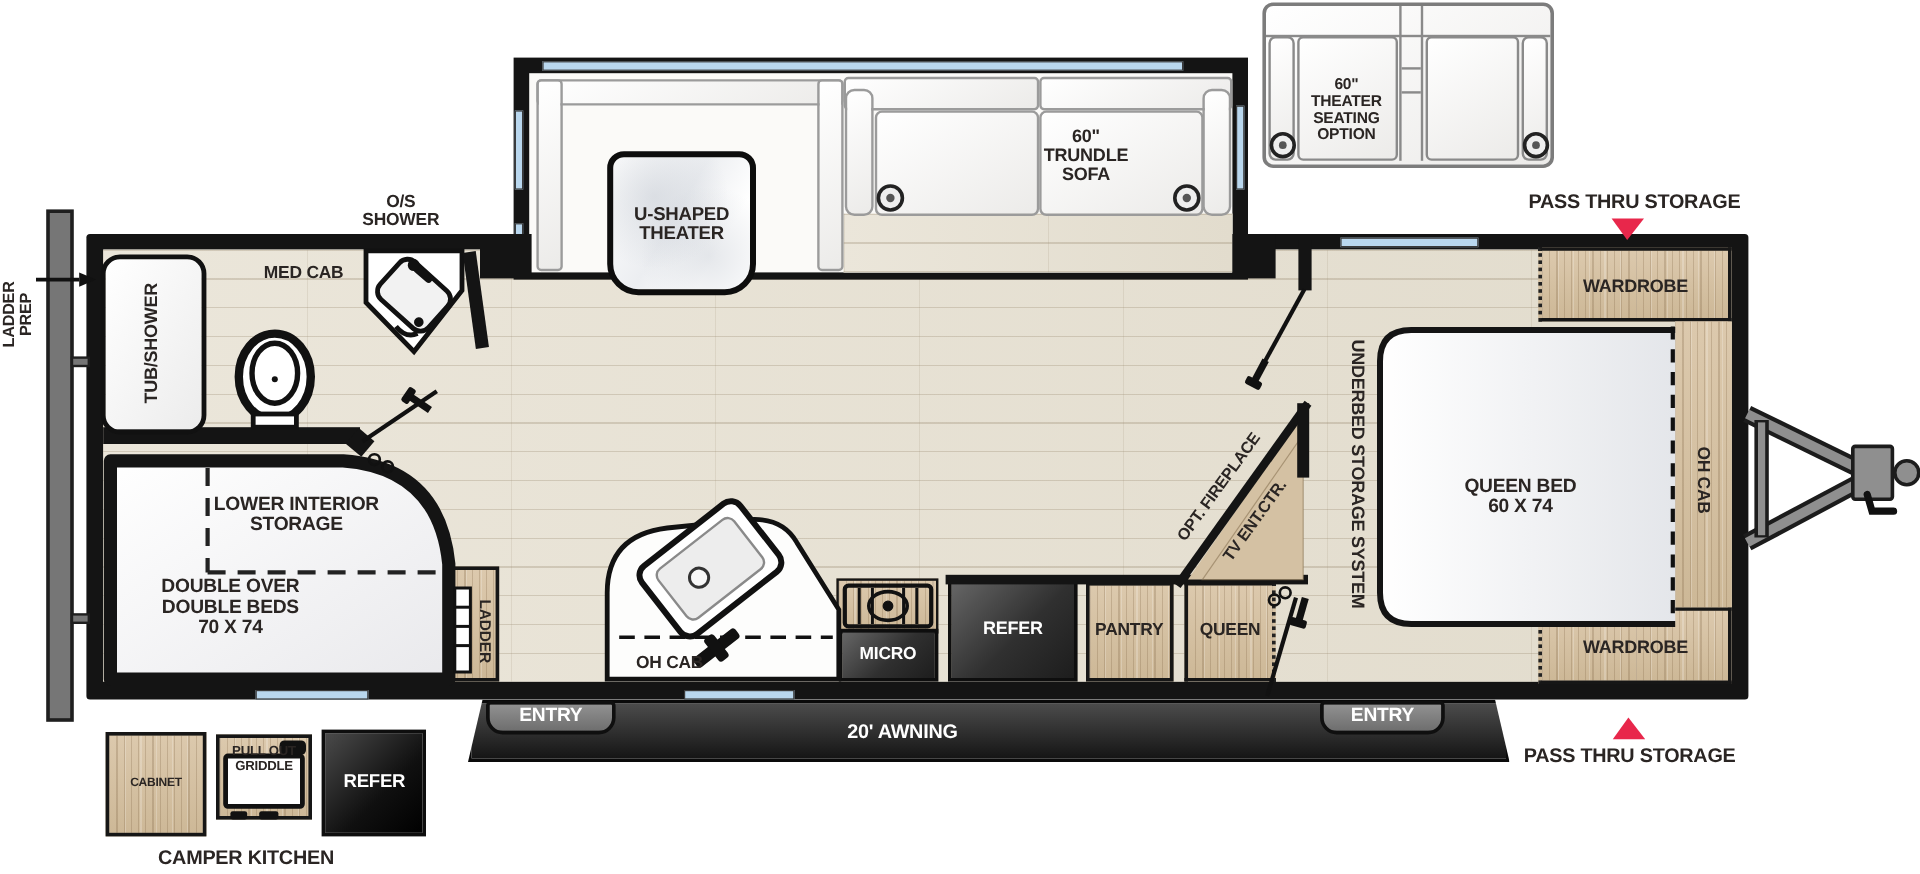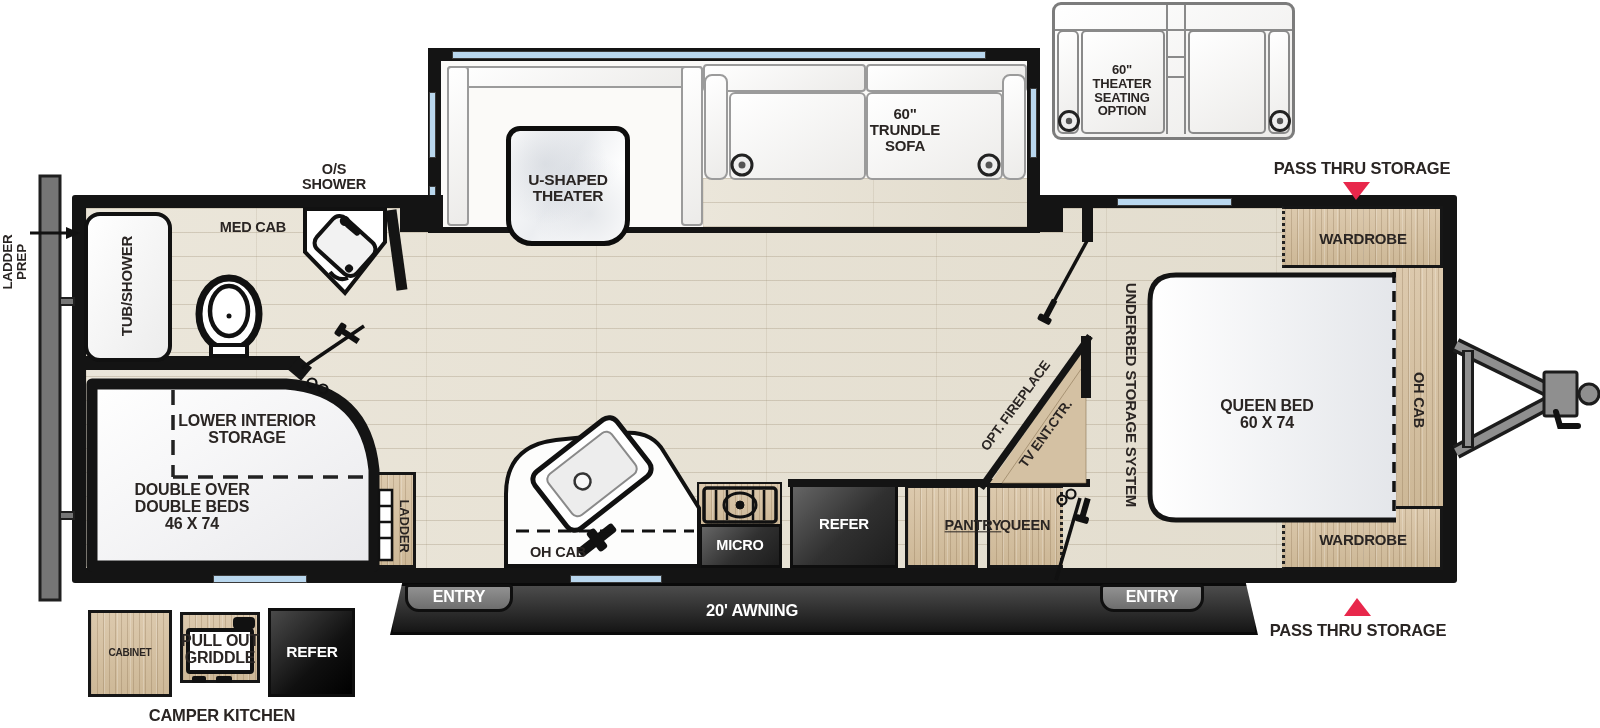--- a/index.html
+++ b/index.html
@@ -282,36 +282,36 @@
   <div class="lbl rM90" style="left:15px;top:262px;font-size:13.5px;">LADDER
 PREP</div>
   <div class="lbl" style="left:334px;top:177px;font-size:14.5px;">O/S
 SHOWER</div>
   <div class="lbl" style="left:253px;top:228px;font-size:14.5px;">MED CAB</div>
   <div class="lbl rM90" style="left:127px;top:286px;font-size:15px;">TUB/SHOWER</div>
   <div class="lbl" style="left:247px;top:430px;font-size:16px;">LOWER INTERIOR
 STORAGE</div>
   <div class="lbl" style="left:192px;top:507px;font-size:16px;">DOUBLE OVER
 DOUBLE BEDS
-46 X 74</div>
+70 X 74</div>
   <div class="lbl r90" style="left:404px;top:526px;font-size:13px;">LADDER</div>
   <div class="lbl" style="left:558px;top:553px;font-size:14.5px;">OH CAB</div>
   <div class="lbl white" style="left:740px;top:546px;font-size:14.5px;">MICRO</div>
   <div class="lbl white" style="left:844px;top:524px;font-size:15px;">REFER</div>
-  <div class="lbl" style="left:973px;top:526px;font-size:14.5px;text-decoration:underline;">PANTRY</div>
+  <div class="lbl" style="left:941px;top:526px;font-size:14.5px;">PANTRY</div>
   <div class="lbl" style="left:1025px;top:526px;font-size:14.5px;">QUEEN</div>
   <div class="lbl rFire" style="left:1016px;top:406px;font-size:13.5px;white-space:nowrap;">OPT. FIREPLACE</div>
   <div class="lbl rFire" style="left:1046px;top:434px;font-size:13.5px;white-space:nowrap;">TV ENT.CTR.</div>
   <div class="lbl r90" style="left:1131px;top:395px;font-size:15px;white-space:nowrap;">UNDERBED STORAGE SYSTEM</div>
   <div class="lbl" style="left:1267px;top:415px;font-size:16px;">QUEEN BED
 60 X 74</div>
   <div class="lbl" style="left:1363px;top:239px;font-size:15px;">WARDROBE</div>
   <div class="lbl" style="left:1363px;top:540px;font-size:15px;">WARDROBE</div>
   <div class="lbl r90" style="left:1418px;top:400px;font-size:14.5px;white-space:nowrap;">OH CAB</div>
   <div class="lbl white" style="left:752px;top:611px;font-size:16.5px;">20' AWNING</div>
   <div class="lbl white" style="left:459px;top:597px;font-size:16px;">ENTRY</div>
   <div class="lbl white" style="left:1152px;top:597px;font-size:16px;">ENTRY</div>
   <div class="lbl" style="left:130px;top:653px;font-size:10px;">CABINET</div>
-  <div class="lbl" style="left:220px;top:650px;font-size:16px;">PULL OUT
+  <div class="lbl" style="left:220px;top:633px;font-size:11px;">PULL OUT
 GRIDDLE</div>
   <div class="lbl white" style="left:312px;top:652px;font-size:15.5px;">REFER</div>
-  <div class="lbl" style="left:205px;top:716px;font-size:16.5px;margin-left:17px;">CAMPER KITCHEN</div>
+  <div class="lbl" style="left:205px;top:716px;font-size:16.5px;">CAMPER KITCHEN</div>
 </div>
 
 </body></html>

